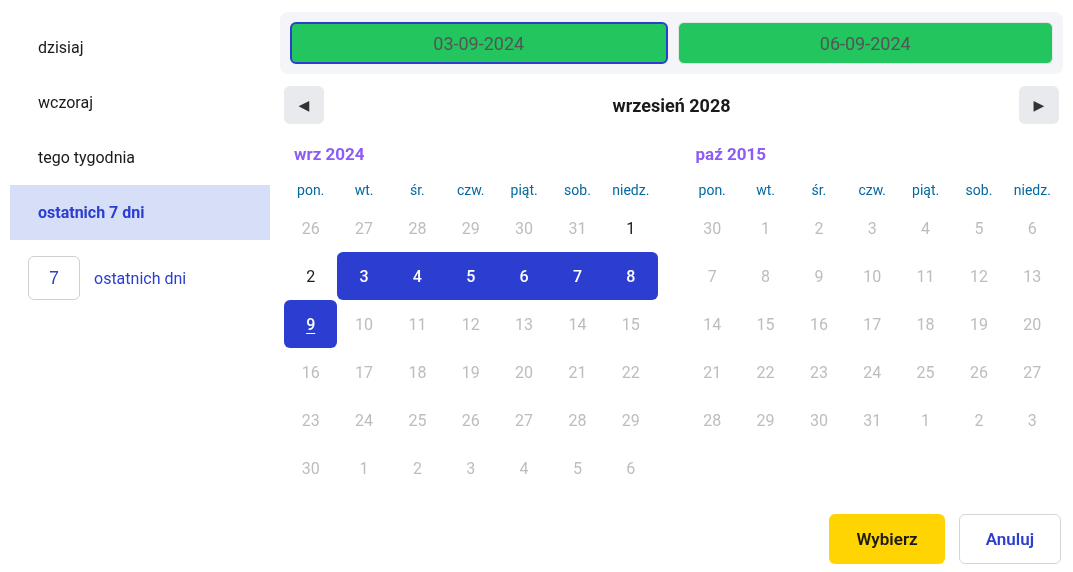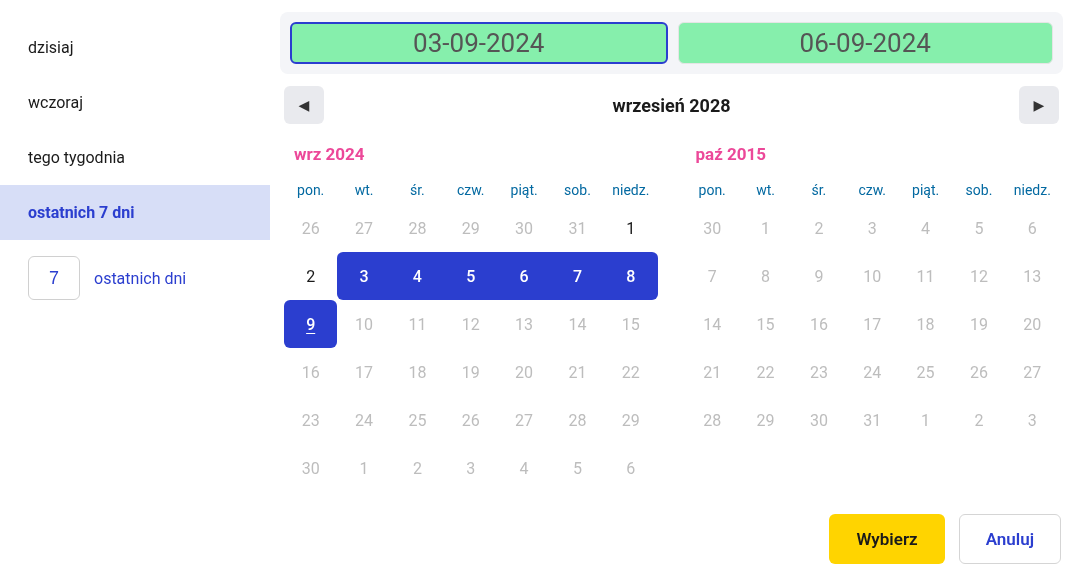--- a/index.html
+++ b/index.html
@@ -15,20 +15,21 @@
       width: 270px;
       display: flex;
       flex-direction: column;
       padding-top: 20px;
     }
     .preset {
       padding: 18px 28px;
       font-size: 16px;
       color: #1a1a1a;
       cursor: pointer;
+      margin-left: 10px;
     }
     .preset.active {
       background: #d7def7;
       color: #2b3ecf;
       font-weight: 700;
     }
     .custom-days {
       display: flex;
       align-items: center;
       gap: 14px;
@@ -62,23 +63,23 @@
       padding: 10px;
       border-radius: 8px;
     }
     .date-box {
       flex: 1;
       height: 42px;
       border-radius: 6px;
       display: flex;
       align-items: center;
       justify-content: center;
-      font-size: 26px;
+      font-size: 18px;
       color: #555;
-      background: #86efac;
+      background: #22c55e;
       border: 1px solid #e5e5e5;
     }
     .date-box.active {
       border: 2px solid #2b3ecf;
     }
     .nav-row {
       display: flex;
       align-items: center;
       justify-content: space-between;
       padding: 12px 4px 4px 4px;
@@ -104,21 +105,21 @@
       display: flex;
       gap: 28px;
       padding: 8px 4px 0 4px;
     }
     .cal {
       flex: 1;
     }
     .cal-title {
       font-size: 17px;
       font-weight: 700;
-      color: #ec4899;
+      color: #8b5cf6;
       padding: 8px 10px 12px 10px;
     }
     .weekdays, .weekrow {
       display: grid;
       grid-template-columns: repeat(7, 1fr);
     }
     .wd {
       text-align: center;
       font-size: 14px;
       color: #0369a1;

